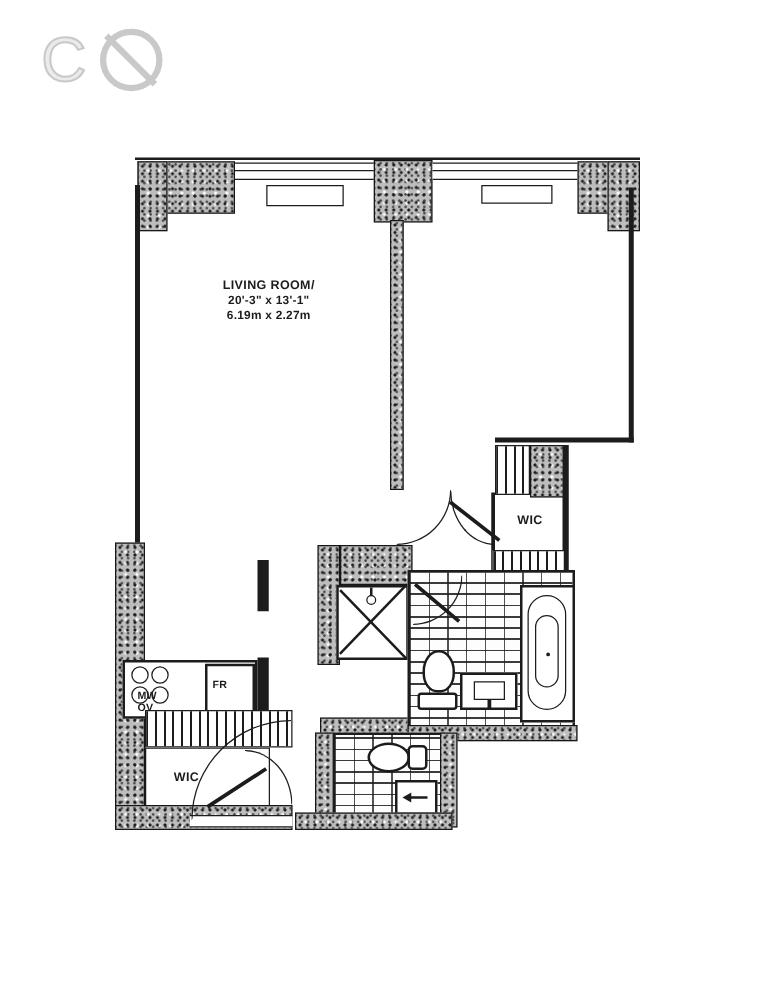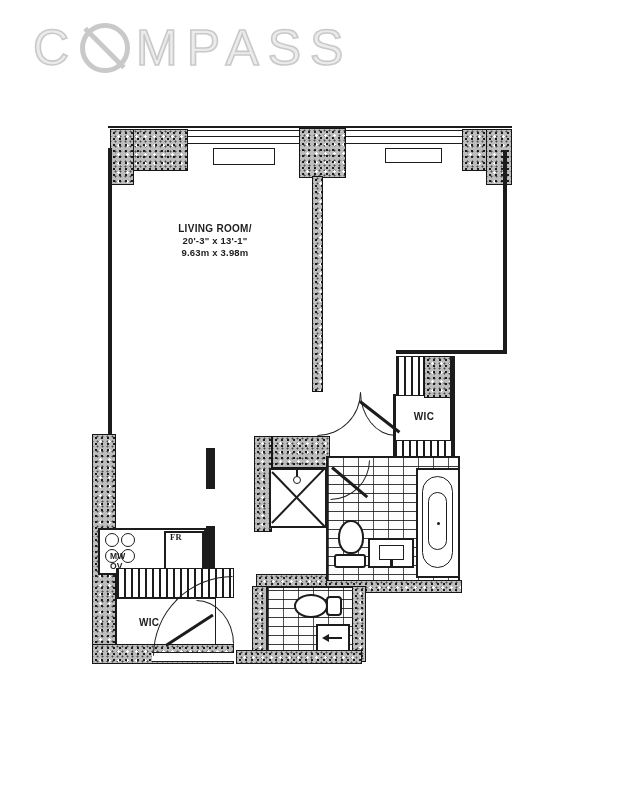--- a/index.html
+++ b/index.html
@@ -54,21 +54,20 @@
   .burner{width:12px;height:12px;border:1.6px solid var(--ink);border-radius:50%;}
 </style>
 </head>
 <body>
 
 <div class="canvas">
 
   <div class="abs logo">
     <span class="logo-txt">C</span>
     <span class="o-icon"></span>
-    <span class="logo-txt">MPASS</span>
   </div>
 
   <div class="abs" style="left:0;top:0;width:619px;height:800px;border-radius:12px;">
 
     <div class="abs wall" style="left:108px;top:126px;width:404px;height:2px;"></div>
 
     <div class="abs st" style="left:110px;top:129px;width:78px;height:42px;"></div>
     <div class="abs st" style="left:110px;top:129px;width:24px;height:56px;"></div>
 
     <div class="abs window" style="left:188px;top:130px;width:112px;height:14px;"></div>
@@ -85,21 +84,21 @@
     <div class="abs wall" style="left:108px;top:148px;width:4px;height:306px;"></div>
     <div class="abs wall" style="left:503px;top:150px;width:4px;height:204px;"></div>
 
     <div class="abs st" style="left:312px;top:176px;width:11px;height:216px;"></div>
 
     <div class="abs wall" style="left:396px;top:350px;width:111px;height:4px;"></div>
 
     <div class="abs center" style="left:135px;top:222px;width:160px;">
       <div class="lbl">LIVING ROOM/</div>
       <div class="dim">20'-3" x 13'-1"</div>
-      <div class="dim">9.63m x 3.98m</div>
+      <div class="dim">6.19m x 2.27m</div>
     </div>
 
 
     <div class="abs hv" style="left:396px;top:356px;width:28px;height:40px;"></div>
     <div class="abs st" style="left:424px;top:356px;width:28px;height:42px;"></div>
     <div class="abs wall" style="left:450px;top:356px;width:5px;height:112px;"></div>
     <div class="abs wall" style="left:393px;top:394px;width:3px;height:72px;"></div>
     <div class="abs lbl center" style="left:398px;top:410px;width:52px;">WIC</div>
     <div class="abs hv" style="left:394px;top:440px;width:58px;height:25px;"></div>
 
@@ -114,21 +113,21 @@
     <div class="abs box" style="left:98px;top:528px;width:108px;height:47px;">
       <div class="abs" style="left:5px;top:3px;width:34px;display:flex;flex-wrap:wrap;gap:2px;">
         <div class="burner"></div>
         <div class="burner"></div>
         <div class="burner"></div>
         <div class="burner"></div>
       </div>
       <div class="abs tiny" style="left:10px;top:22px;">MW</div>
       <div class="abs tiny" style="left:10px;top:32px;">OV</div>
       <div class="abs box" style="left:64px;top:1px;width:40px;height:42px;">
-        <div class="abs tiny" style="left:4px;top:0;font-family:Liberation Serif, serif;">FR</div>
+        <div class="abs tiny" style="left:4px;top:10px;">FR</div>
       </div>
     </div>
     <div class="abs wall" style="left:206px;top:526px;width:9px;height:50px;"></div>
 
     <div class="abs hv" style="left:116px;top:568px;width:118px;height:30px;"></div>
     <div class="abs thinbox hh" style="left:116px;top:598px;width:100px;height:52px;">
       <div class="abs" style="left:16px;top:16px;width:48px;height:16px;background:#fff;"></div>
       <div class="abs lbl" style="left:22px;top:17px;">WIC</div>
     </div>
     <div class="abs st" style="left:92px;top:644px;width:142px;height:20px;"></div>

